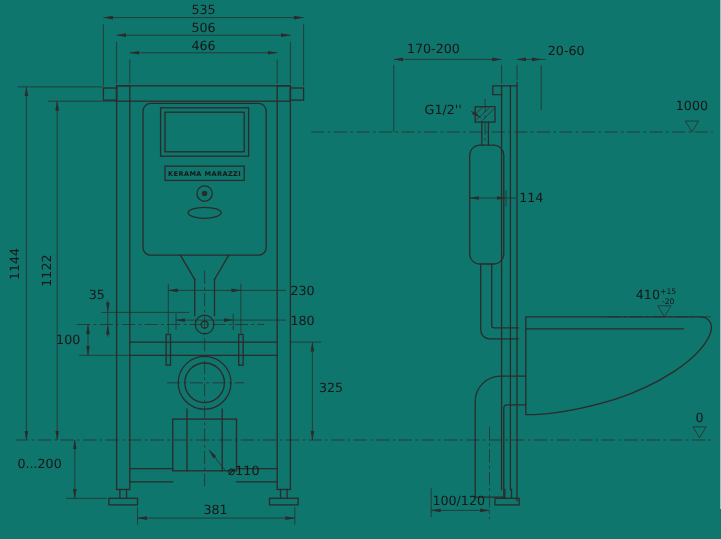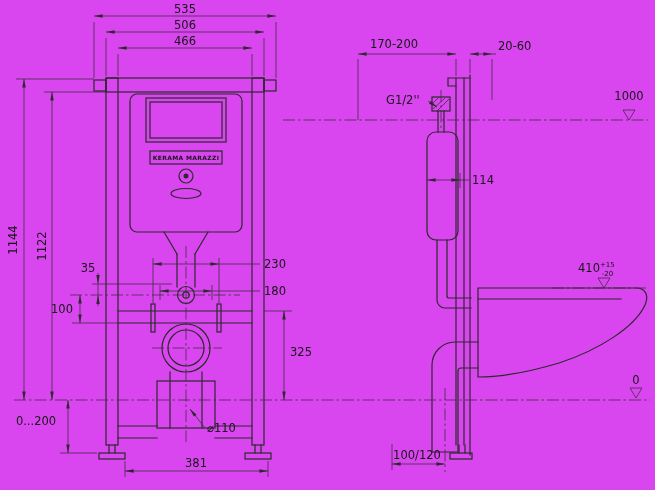--- a/index.html
+++ b/index.html
@@ -1,16 +1,16 @@
 <!DOCTYPE html>
 <html><head>
 <meta charset="utf-8">
 <style>
   html,body{margin:0;padding:0;background:#ffffff;}
-  .page{width:655px;height:490px;background:#d946ef;position:relative;overflow:hidden;
+  .page{width:655px;height:490px;background:#0f766e;position:relative;overflow:hidden;
         font-family:"DejaVu Sans","Liberation Sans",sans-serif;}
   svg{display:block;}
   .ln{stroke:#2b2b2b;stroke-width:1.2;fill:none;stroke-linecap:square;}
   .thin{stroke:#2b2b2b;stroke-width:0.7;fill:none;}
   .dim{stroke:#2b2b2b;stroke-width:0.7;fill:none;}
   .cl{stroke:#2b2b2b;stroke-width:0.7;fill:none;stroke-dasharray:12 3 2.5 3;}
   text{fill:#161616;font-family:"DejaVu Sans","Liberation Sans",sans-serif;
        font-size:11.5px;}
   .brand{font-size:6px;font-weight:bold;letter-spacing:0.35px;}
   .dot{fill:#2b2b2b;stroke:none;}

